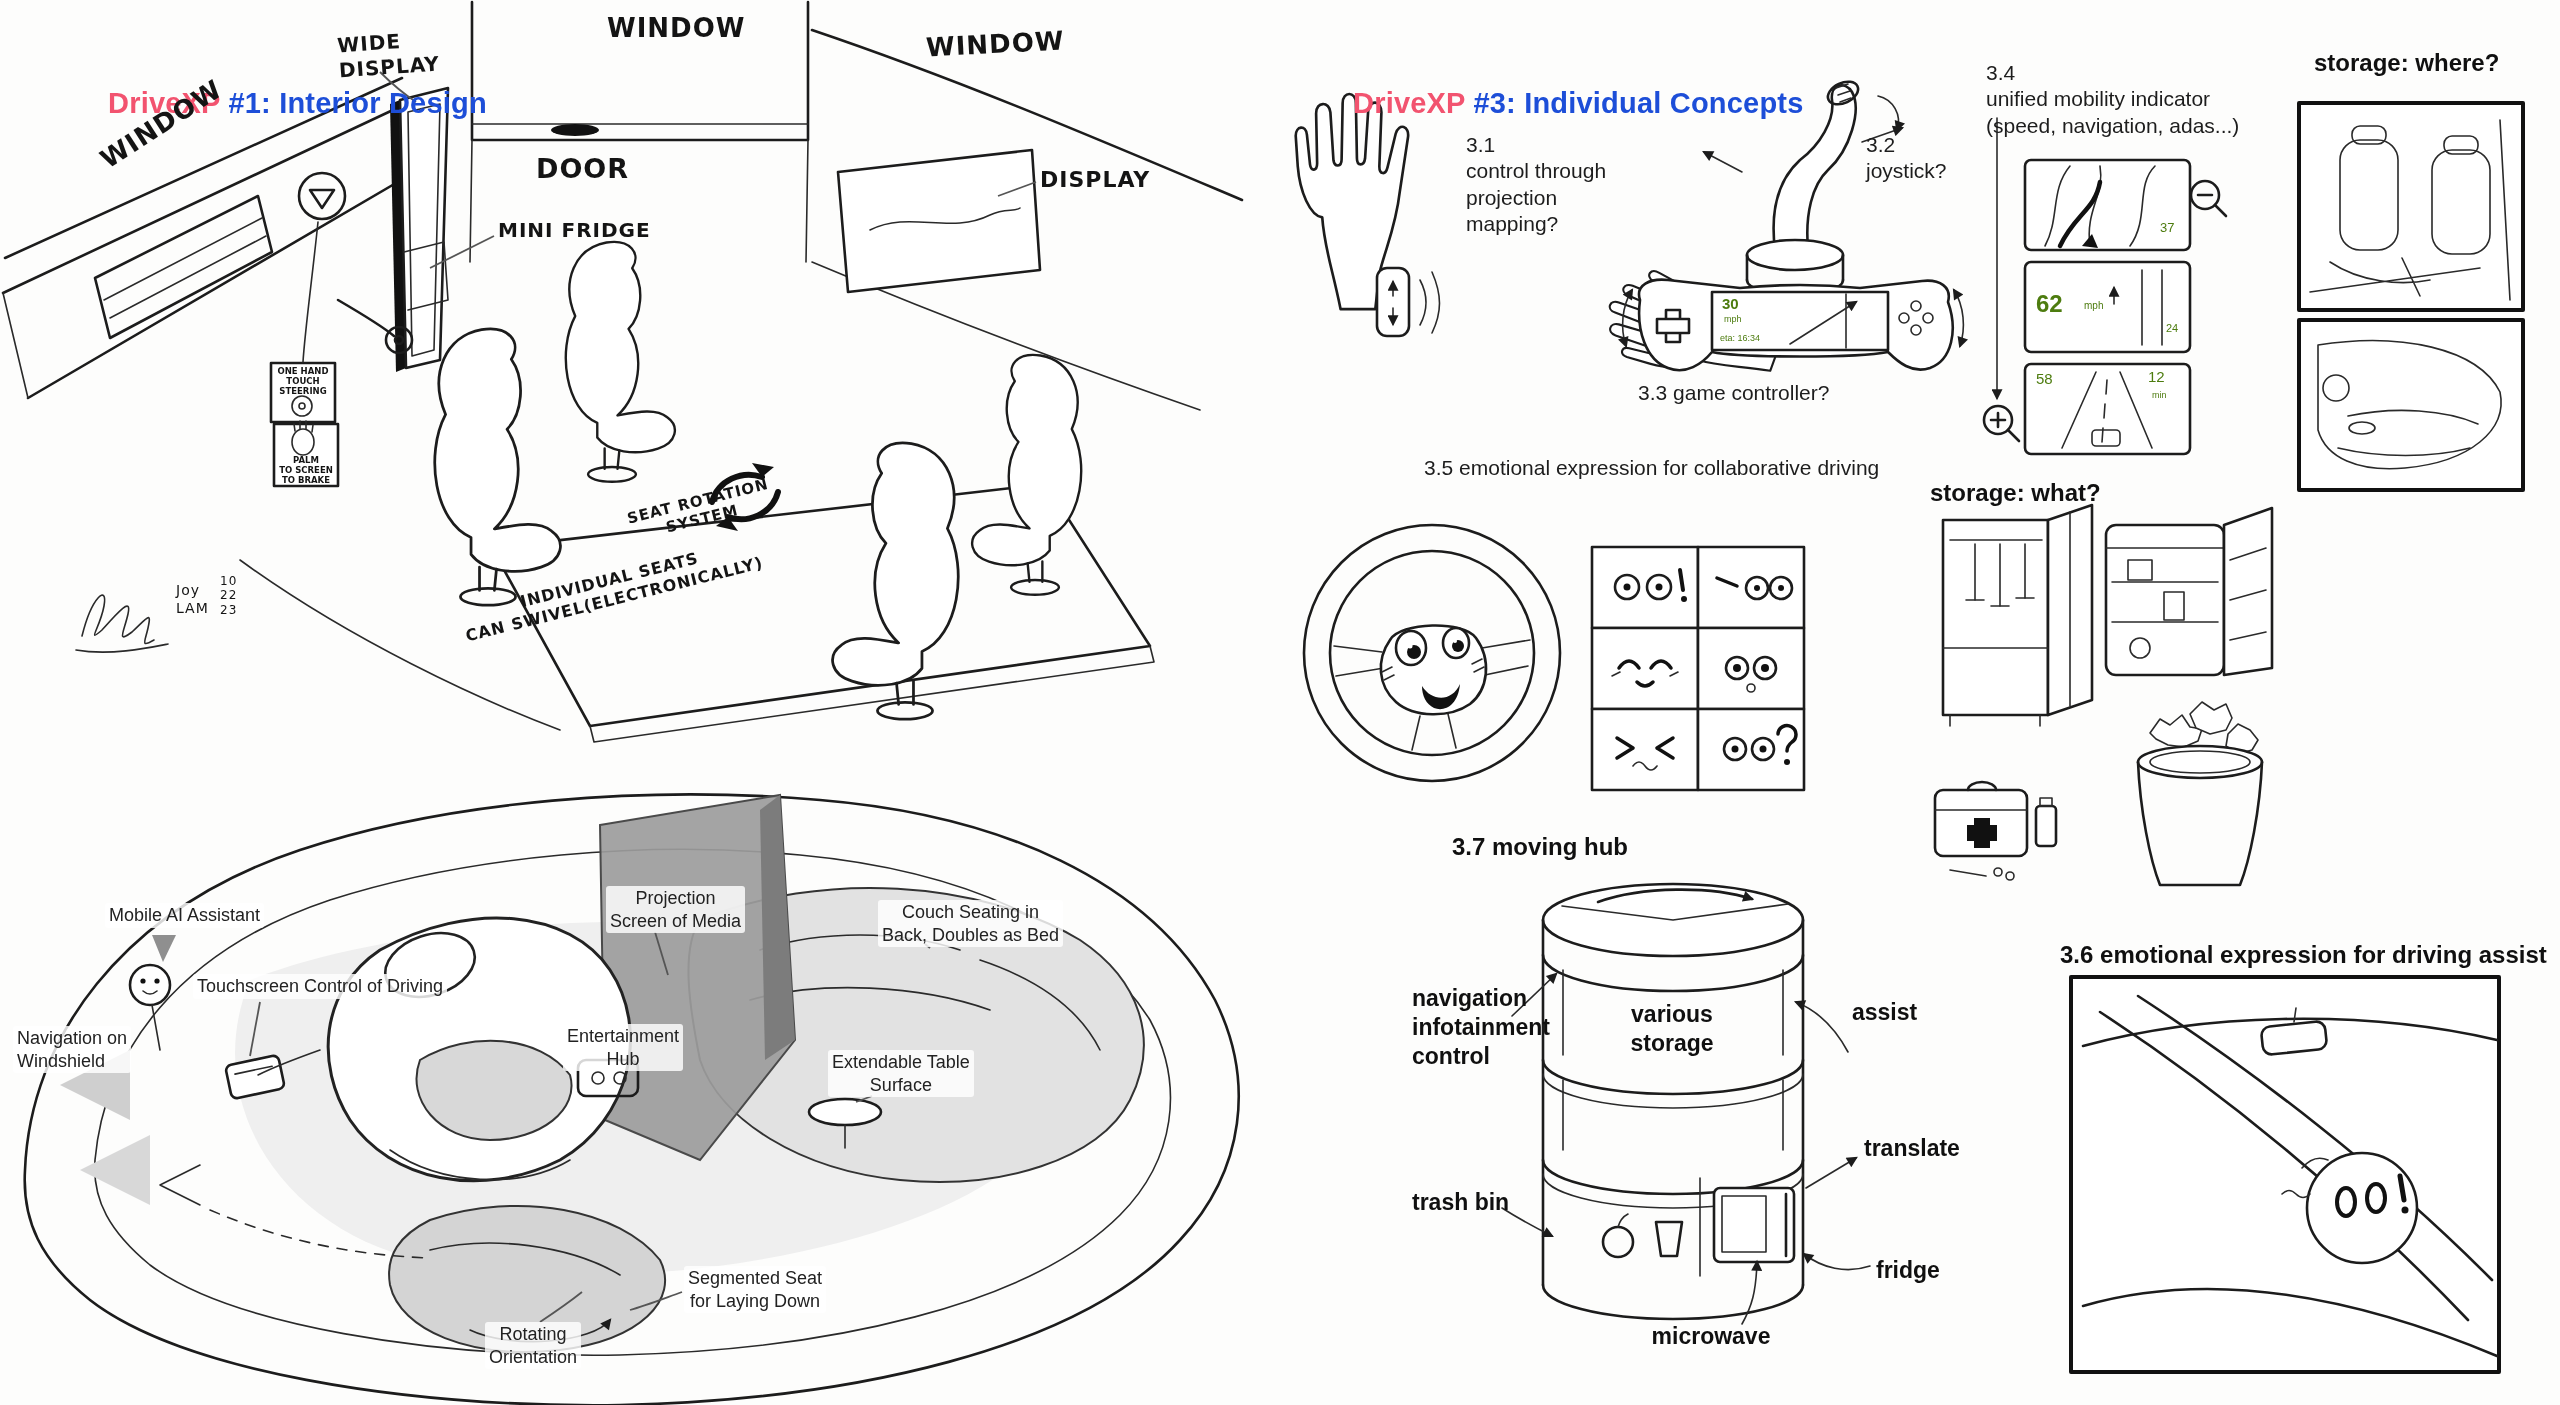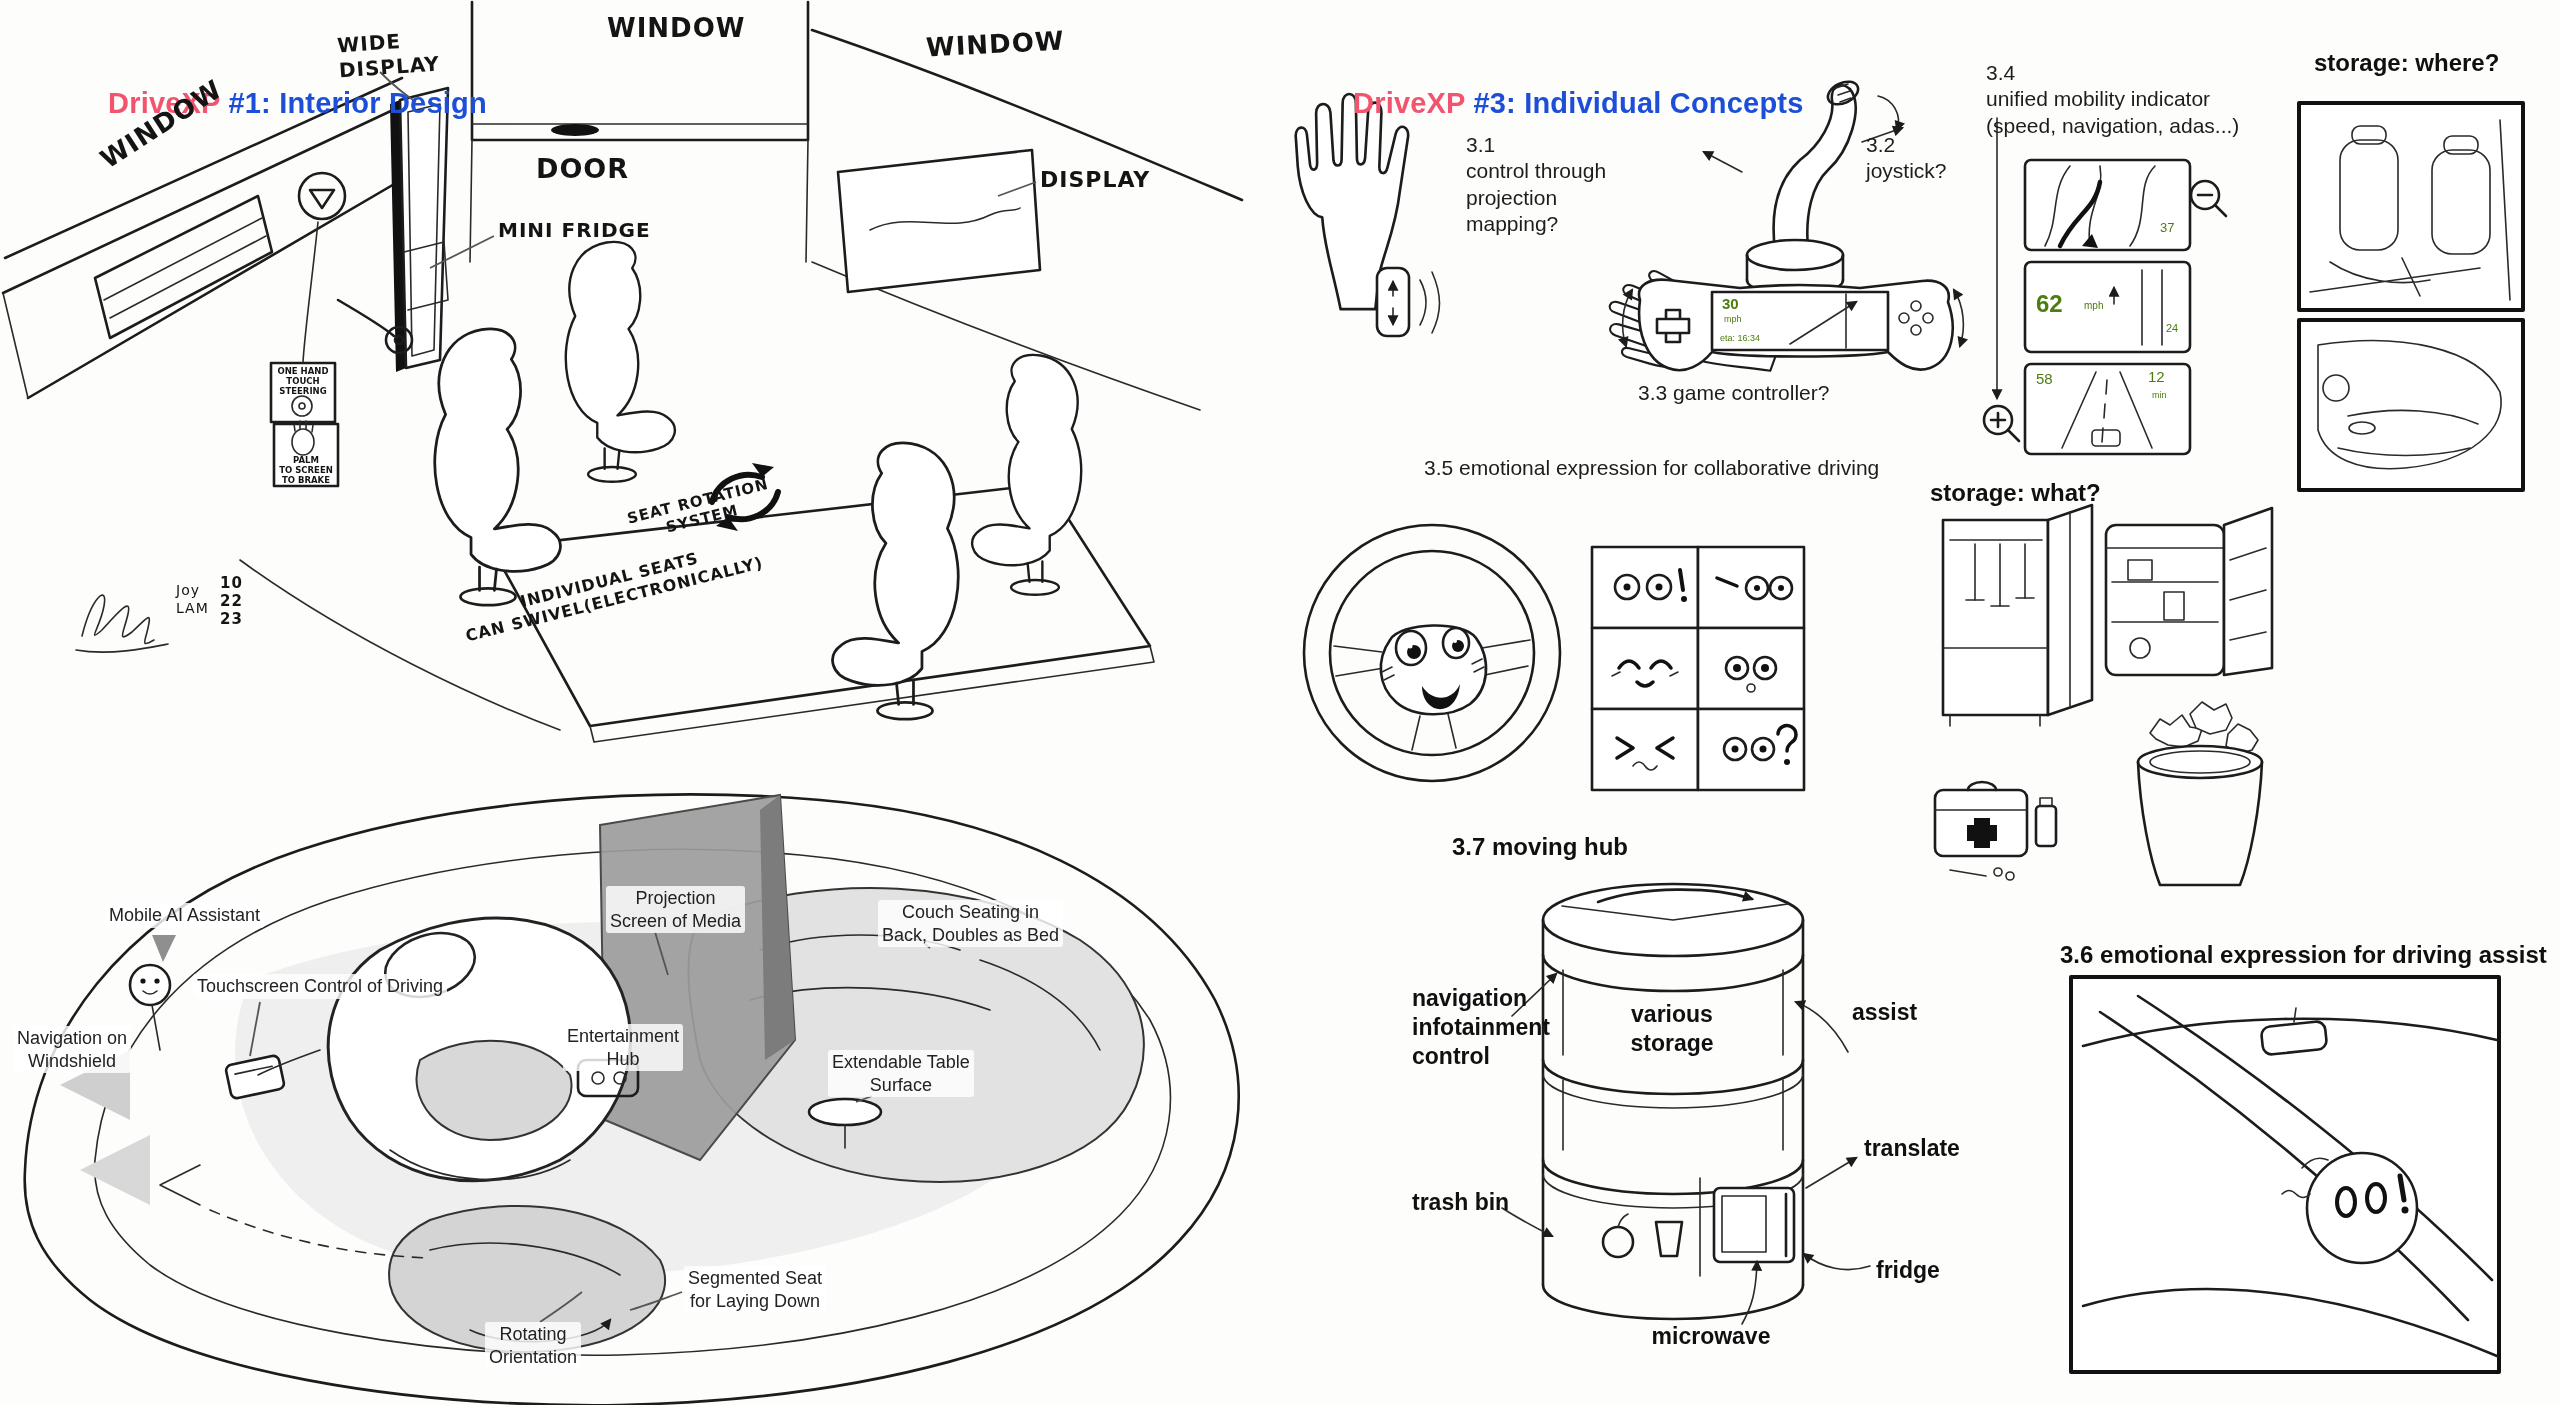--- a/index.html
+++ b/index.html
@@ -451,27 +451,27 @@
   <div class="lbl hand" style="left:612px;top:570px;font-size:16px;line-height:1.25;transform:translateX(-50%) rotate(-14deg);text-align:center">INDIVIDUAL SEATS
 CAN SWIVEL(ELECTRONICALLY)</div>
   <div class="lbl hand" style="left:273px;top:366px;width:60px;font-size:8.5px;letter-spacing:0;line-height:1.2;text-align:center">ONE HAND
 TOUCH
 STEERING</div>
   <div class="lbl hand" style="left:276px;top:456px;width:60px;font-size:8.5px;letter-spacing:0;line-height:1.15;text-align:center">PALM
 TO SCREEN
 TO BRAKE</div>
   <div class="lbl hand" style="left:176px;top:582px;font-size:14px;font-weight:500">Joy
 LAM</div>
-  <div class="lbl hand" style="left:220px;top:574px;font-size:15px;font-weight:700;line-height:1.2">10
+  <div class="lbl hand" style="left:220px;top:574px;font-size:12px;font-weight:400;line-height:1.2">10
 22
 23</div>
 
   <div class="lbl p2" style="left:105px;top:903px">Mobile AI Assistant</div>
   <div class="lbl p2" style="left:193px;top:974px">Touchscreen Control of Driving</div>
-  <div class="lbl p2" style="left:13px;top:1026px;text-align:center">Navigation on
+  <div class="lbl p2" style="left:13px;top:1026px;text-align:left">Navigation on
 Windshield</div>
   <div class="lbl p2" style="left:606px;top:886px">Projection
 Screen of Media</div>
   <div class="lbl p2" style="left:563px;top:1024px">Entertainment
 Hub</div>
   <div class="lbl p2" style="left:878px;top:900px">Couch Seating in
 Back, Doubles as Bed</div>
   <div class="lbl p2" style="left:828px;top:1050px">Extendable Table
 Surface</div>
   <div class="lbl p2" style="left:684px;top:1266px">Segmented Seat

